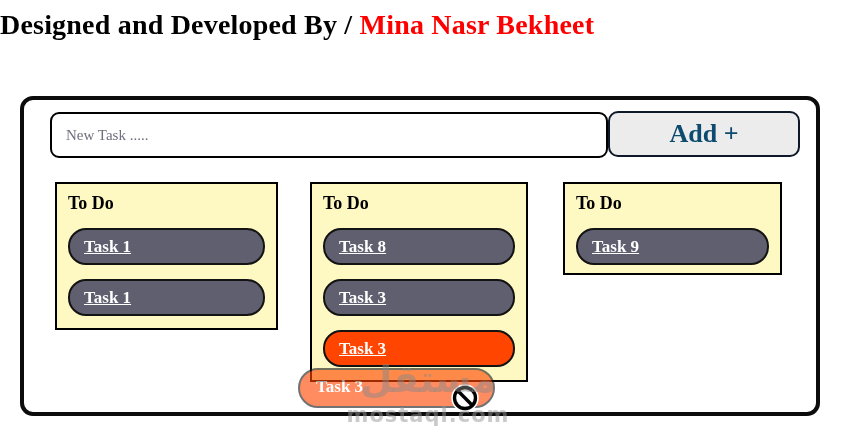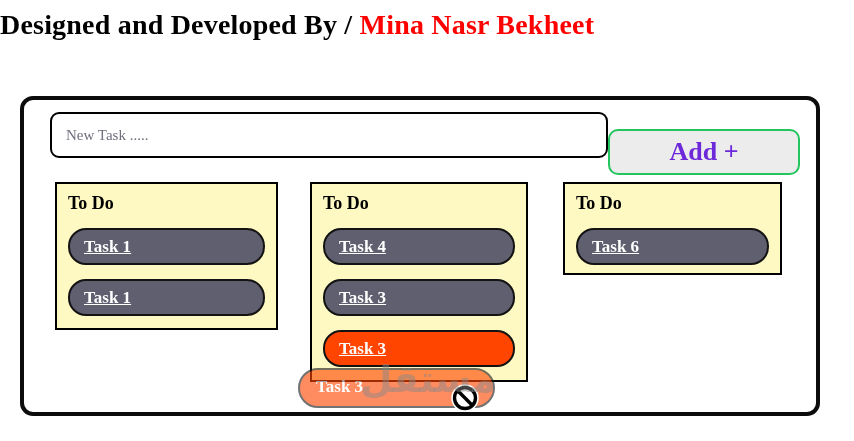--- a/index.html
+++ b/index.html
@@ -21,24 +21,24 @@
     background:#ffffff;
   }
   .new-task-input{
     position:absolute;left:26px;top:12px;width:558px;height:46px;
     box-sizing:border-box;border:2px solid #000;border-radius:9px;
     padding:0 14px;font-family:Liberation Serif, serif;font-size:15px;color:#333;
     outline:none;background:#fff;
   }
   .new-task-input::placeholder{color:#6f6f7e;opacity:1;}
   .add-btn{
-    position:absolute;left:584px;top:29px;width:192px;height:46px;
-    box-sizing:border-box;background:#ececec;border:2px solid #22c55e;
+    position:absolute;left:584px;top:11px;width:192px;height:46px;
+    box-sizing:border-box;background:#ececec;border:2px solid #0f172a;
     border-radius:10px;font-family:"Liberation Serif",serif;
-    font-size:26px;font-weight:bold;color:#6d28d9;cursor:pointer;
+    font-size:26px;font-weight:bold;color:#0c4a6e;cursor:pointer;
   }
   .col{
     position:absolute;top:82px;box-sizing:border-box;
     border:2px solid #000;background:#fef9c3;
   }
   .col-1{left:31px;width:223px;height:148px;}
   .col-2{left:286px;width:218px;height:200px;}
   .col-3{left:539px;width:219px;height:93px;}
   .col-title{
     margin:9px 0 0 11px;font-size:18px;font-weight:bold;color:#000;
@@ -85,35 +85,36 @@
   <button class="add-btn">Add +</button>
 
   <div class="col col-1">
     <div class="col-title">To Do</div>
     <div class="task">Task 1</div>
     <div class="task">Task 1</div>
   </div>
 
   <div class="col col-2">
     <div class="col-title">To Do</div>
-    <div class="task">Task 4</div>
+    <div class="task">Task 8</div>
     <div class="task">Task 3</div>
     <div class="task task--active">Task 3</div>
   </div>
 
   <div class="col col-3">
     <div class="col-title">To Do</div>
-    <div class="task">Task 6</div>
+    <div class="task">Task 9</div>
   </div>
 
 </div>
 
 <div class="drag-ghost">Task 3</div>
 
 <svg class="no-drop" viewBox="0 0 28 28">
   <circle cx="14" cy="14" r="12.5" fill="none" stroke="#ffffff" stroke-width="2.5"></circle>
   <circle cx="14" cy="14" r="10.5" fill="#ffffff" stroke="#000000" stroke-width="3.4"></circle>
   <line x1="6.8" y1="6.8" x2="21.2" y2="21.2" stroke="#000000" stroke-width="3.4"></line>
 </svg>
 
 <div class="watermark">
   <div class="logo">مستقل</div>
+  <div class="domain">mostaql.com</div>
 </div>
 
 </body></html>

